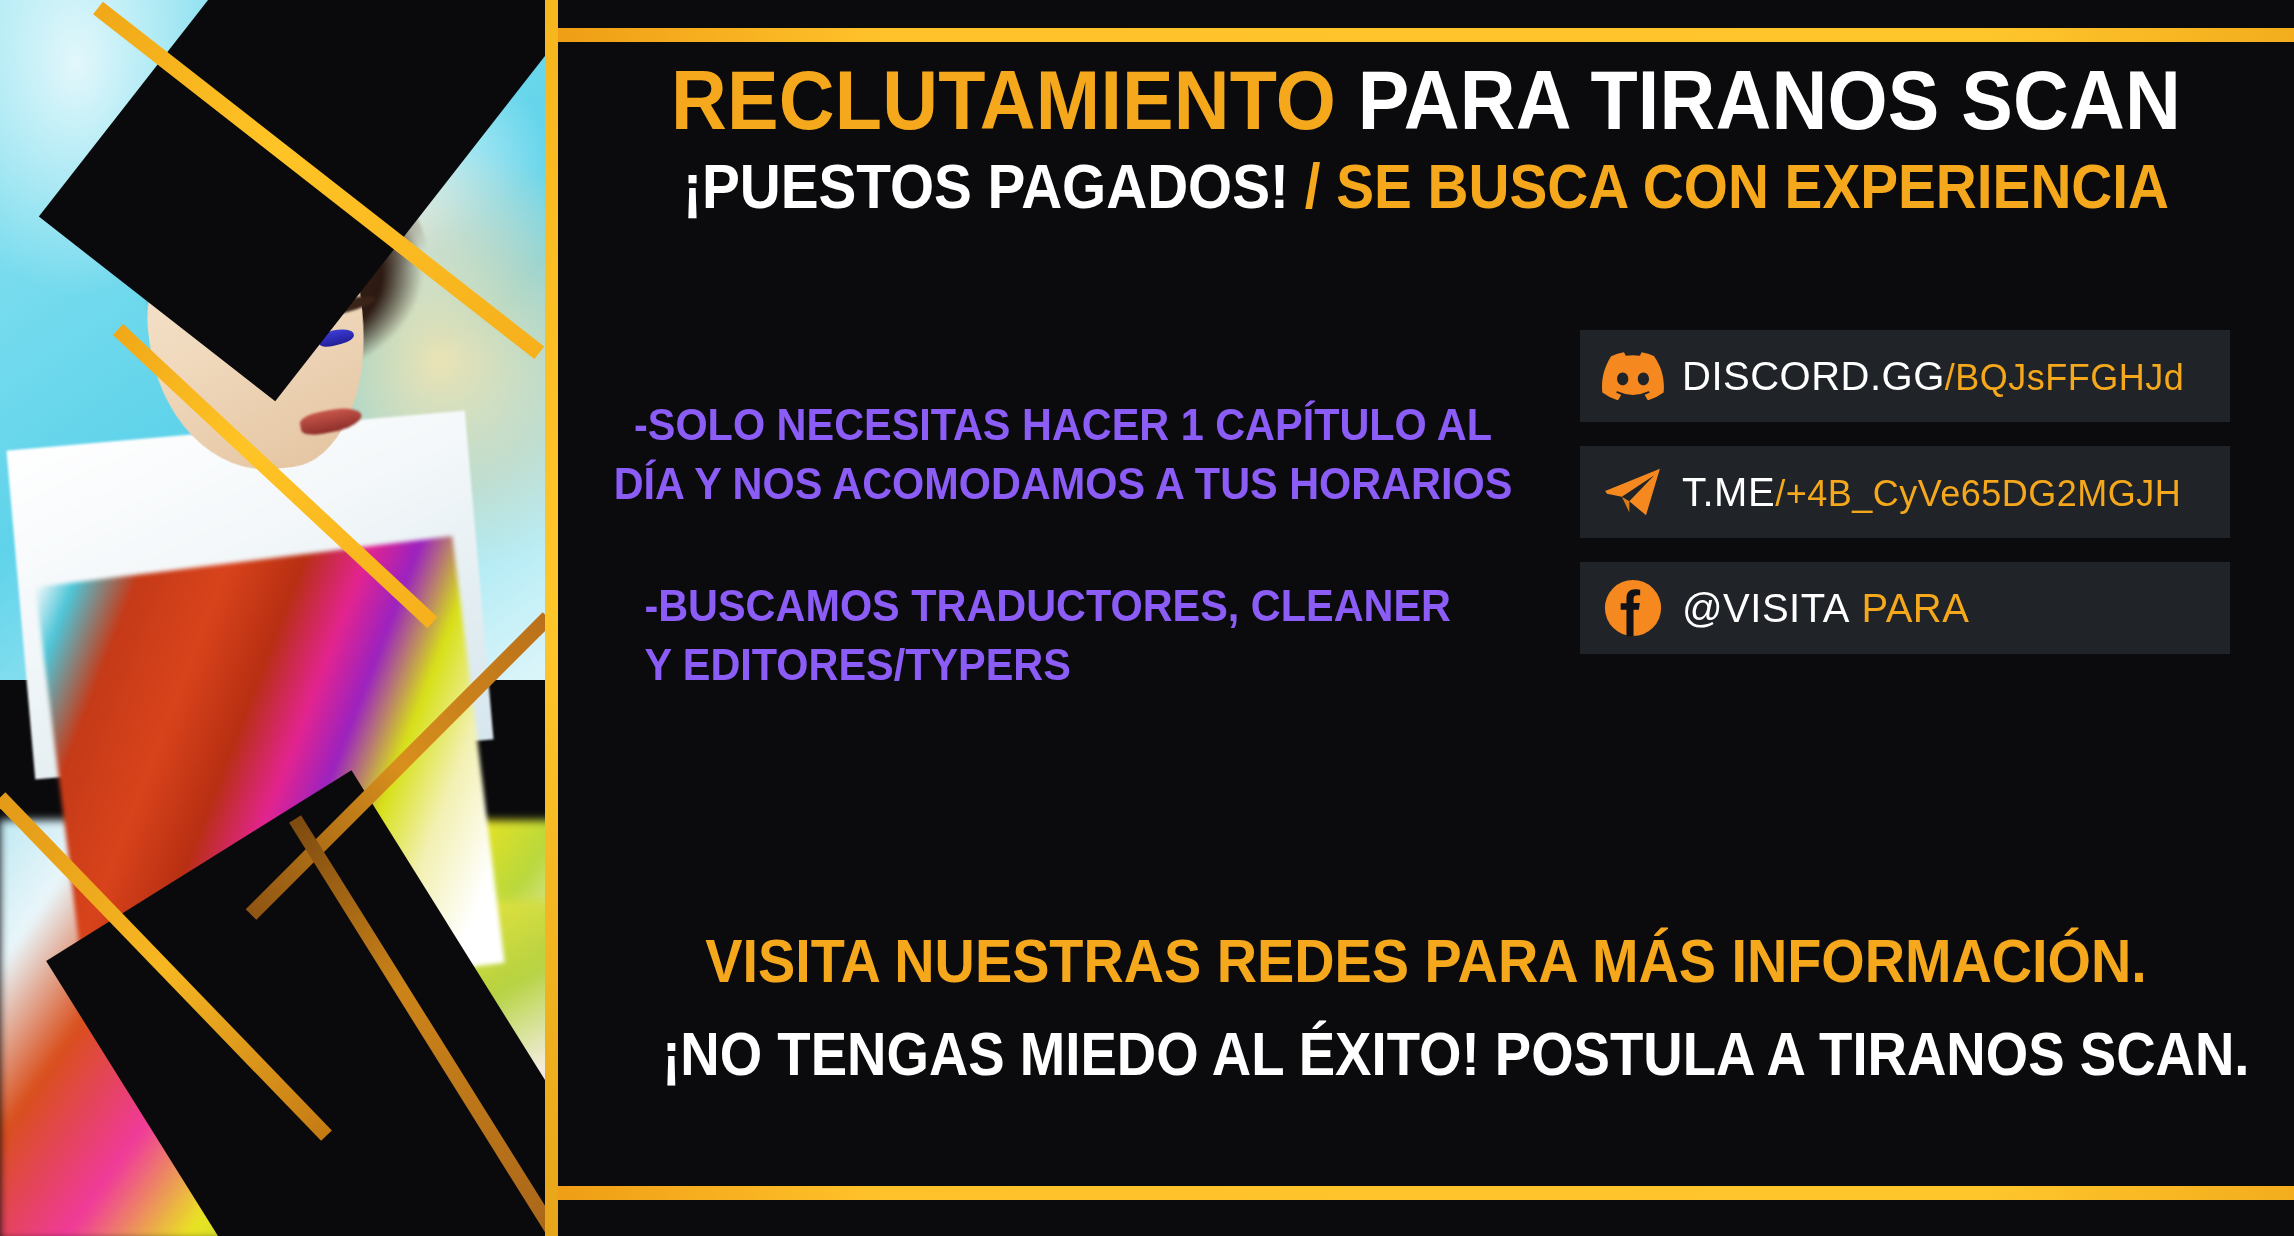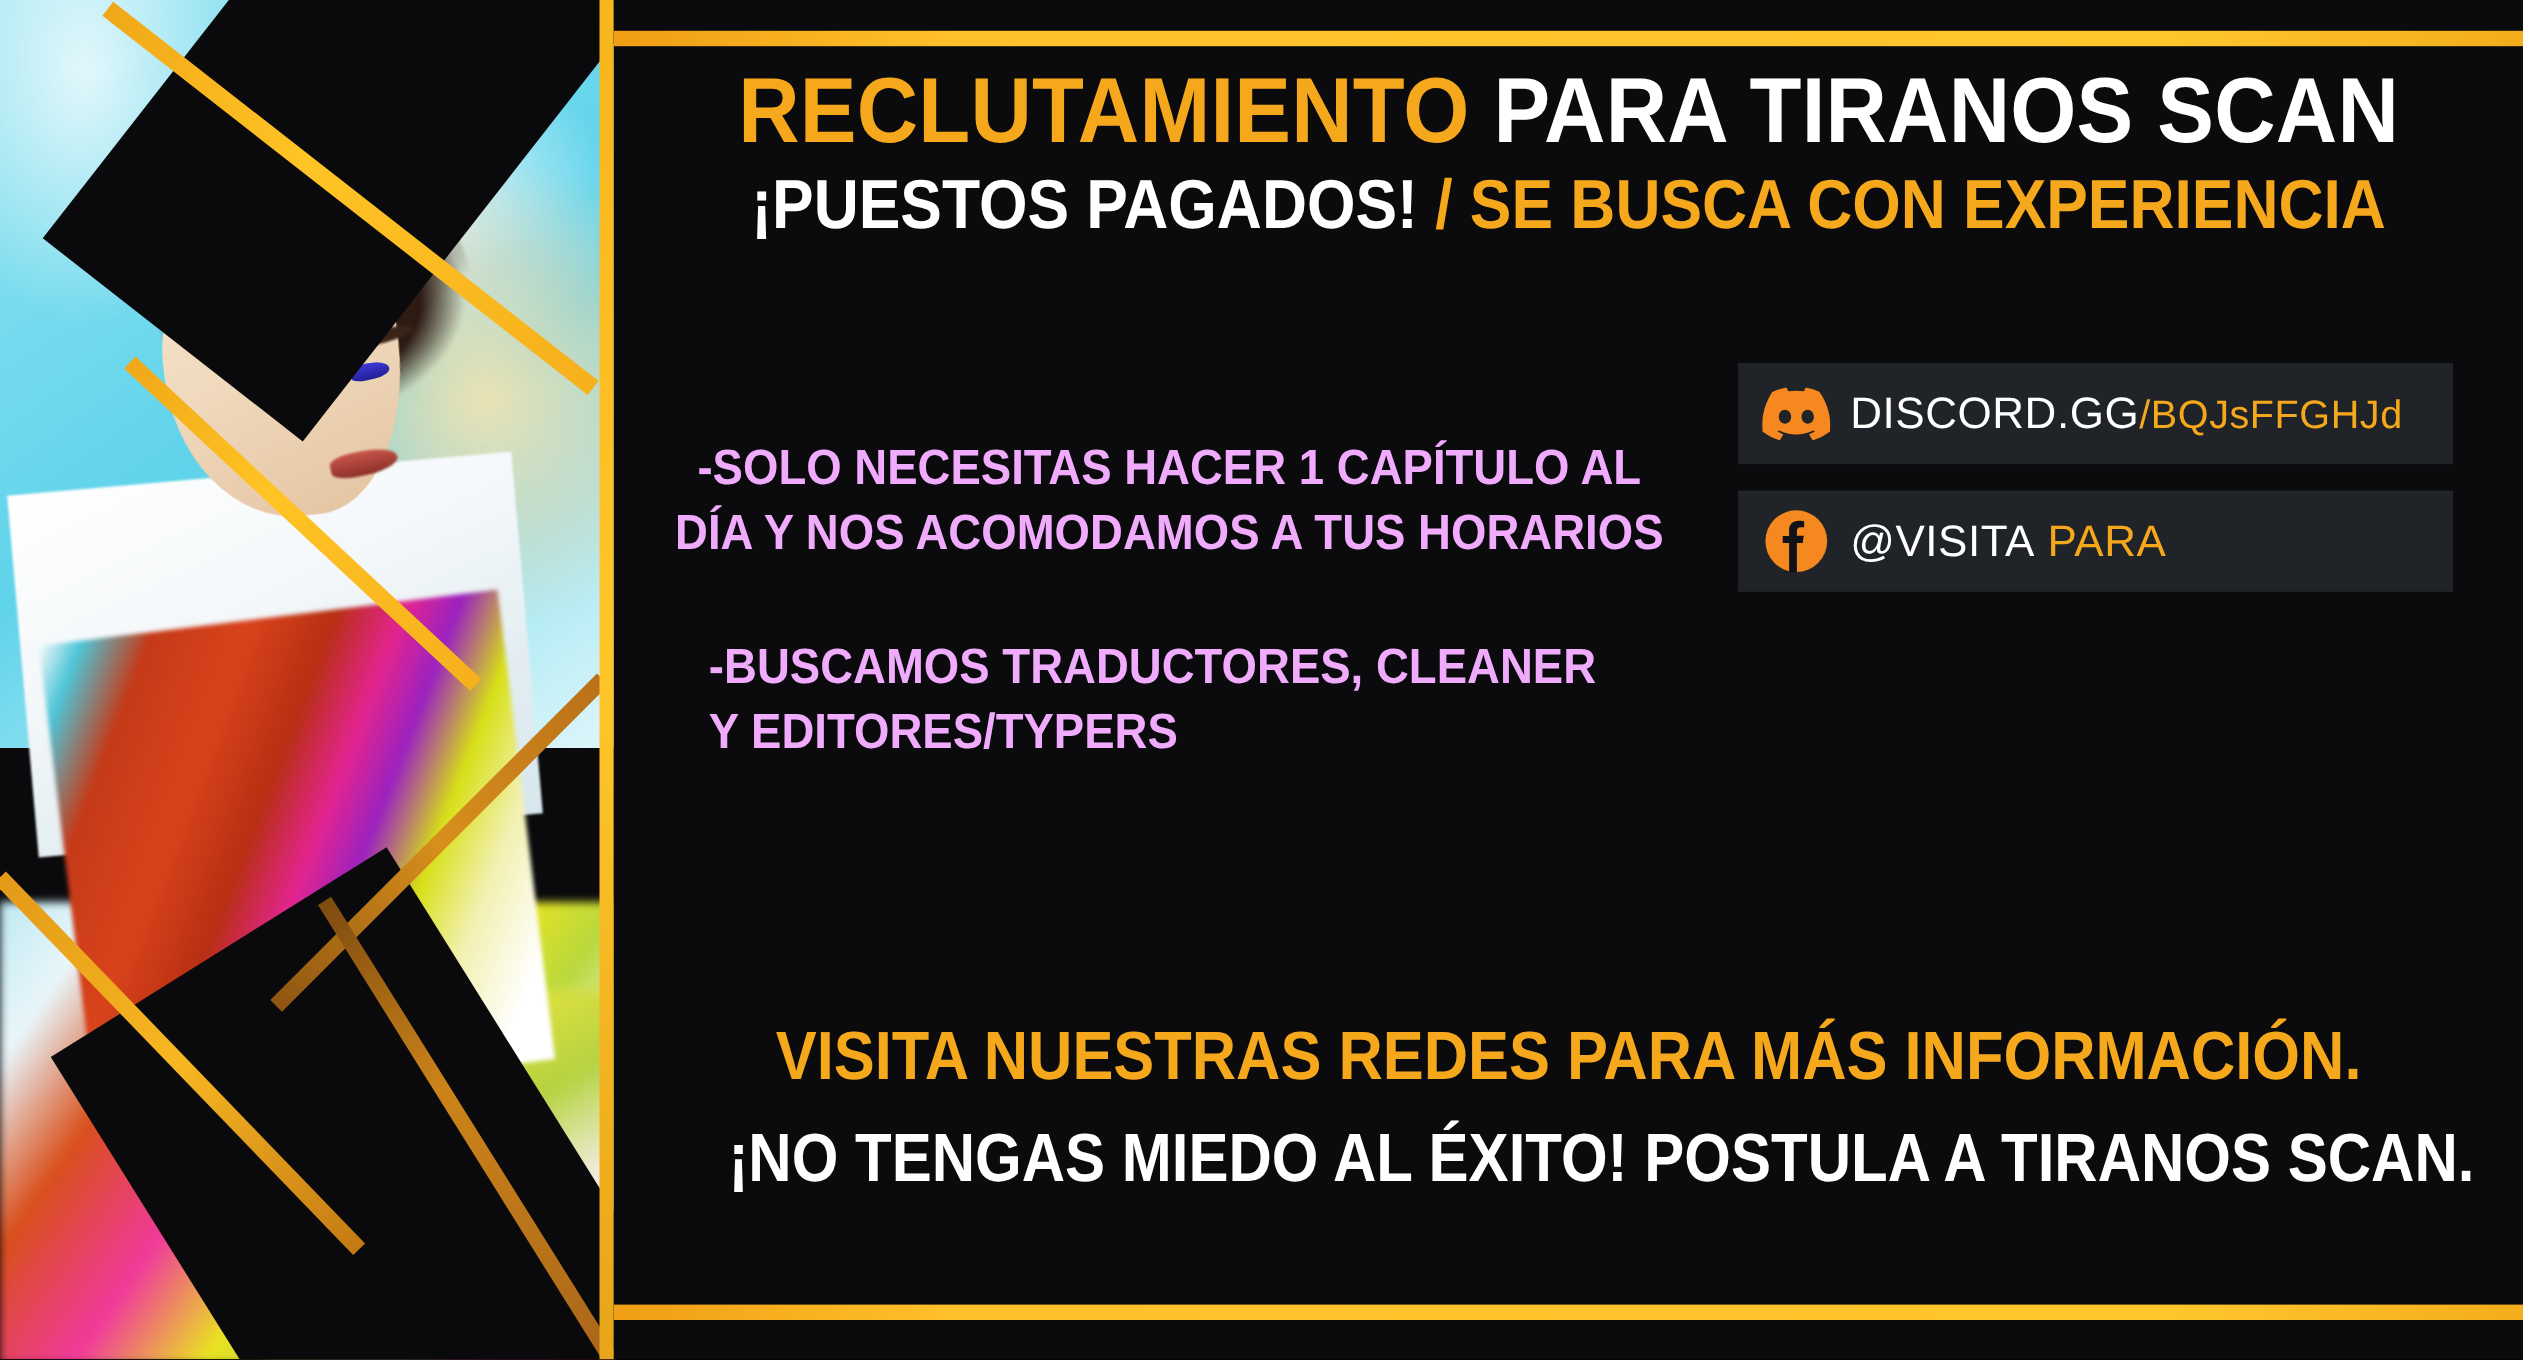--- a/index.html
+++ b/index.html
@@ -239,21 +239,21 @@
     line-height: 1;
     white-space: nowrap;
     transform: scaleX(0.9);
   }
 
   
   #body-block {
     position: absolute;
     left: 0px; top: 395px;
     width: 1010px;
-    color: #f0abfc;
+    color: #8b5cf6;
     text-align: center;
   }
   .body-para {
     font-size: 45px;
     font-weight: 700;
     line-height: 1.32;
     transform: scaleX(0.92);
     margin: 0;
   }
   #para-2 { margin-top: 62px; text-align: center; }
@@ -382,20 +382,31 @@
         <span class="contact-icon">
           <svg width="62" height="48" viewBox="0 0 71 55" aria-hidden="true">
             <path fill="#f5881f" d="M60.1 4.9A58.5 58.5 0 0 0 45.4.4a.2.2 0 0 0-.2.1c-.6 1.1-1.3 2.6-1.8 3.8a54 54 0 0 0-16.2 0c-.5-1.2-1.2-2.7-1.9-3.8a.2.2 0 0 0-.2-.1 58.4 58.4 0 0 0-14.6 4.5.2.2 0 0 0-.1.1C1.6 19 -1 32.6.3 46.1a.2.2 0 0 0 .1.2 58.8 58.8 0 0 0 17.7 9 .2.2 0 0 0 .2-.1c1.4-1.9 2.6-3.9 3.6-6a.2.2 0 0 0-.1-.3 38.7 38.7 0 0 1-5.5-2.6.2.2 0 0 1 0-.4l1.1-.9a.2.2 0 0 1 .2 0 41.9 41.9 0 0 0 35.6 0 .2.2 0 0 1 .2 0l1.1.9a.2.2 0 0 1 0 .4 36.3 36.3 0 0 1-5.5 2.6.2.2 0 0 0-.1.3c1 2.1 2.3 4.1 3.6 6a.2.2 0 0 0 .2.1 58.6 58.6 0 0 0 17.8-9 .2.2 0 0 0 .1-.2c1.5-15.6-2.6-29.1-10.9-41.1a.2.2 0 0 0-.1-.1zM23.7 38c-3.5 0-6.4-3.2-6.4-7.2s2.8-7.2 6.4-7.2c3.6 0 6.5 3.3 6.4 7.2 0 4-2.8 7.2-6.4 7.2zm23.7 0c-3.5 0-6.4-3.2-6.4-7.2s2.8-7.2 6.4-7.2c3.6 0 6.5 3.3 6.4 7.2 0 4-2.8 7.2-6.4 7.2z"></path>
           </svg>
         </span>
         <span class="contact-text">
           <span class="t-white">DISCORD.GG</span><span class="t-gold code">/BQJsFFGHJd</span>
         </span>
       </div>
 
+      <div class="contact-row">
+        <span class="contact-icon">
+          <svg width="60" height="52" viewBox="0 0 64 56" aria-hidden="true">
+            <path fill="#f5881f" d="M2 27 61 3 46 53 28 38 55 10 20 33 4 30z"></path>
+            <path fill="#d87a16" d="M20 33l8 5 0 12z"></path>
+          </svg>
+        </span>
+        <span class="contact-text">
+          <span class="t-white">T.ME</span><span class="t-gold code">/+4B_CyVe65DG2MGJH</span>
+        </span>
+      </div>
 
       <div class="contact-row">
         <span class="contact-icon">
           <svg width="58" height="58" viewBox="0 0 64 64" aria-hidden="true">
             <circle cx="32" cy="32" r="31" fill="#f5881f"></circle>
             <path fill="#111217" d="M38.4 33.8l1.1-7.2h-6.9v-4.7c0-2 1-3.9 4.1-3.9h3.2v-6.1s-2.9-.5-5.6-.5c-5.8 0-9.5 3.5-9.5 9.8v5.5h-6.4v7.2h6.4V63a25 25 0 0 0 7.8 0V33.8z"></path>
           </svg>
         </span>
         <span class="contact-text">
           <span class="t-white">@VISITA</span>&nbsp;<span class="t-gold">PARA</span>

